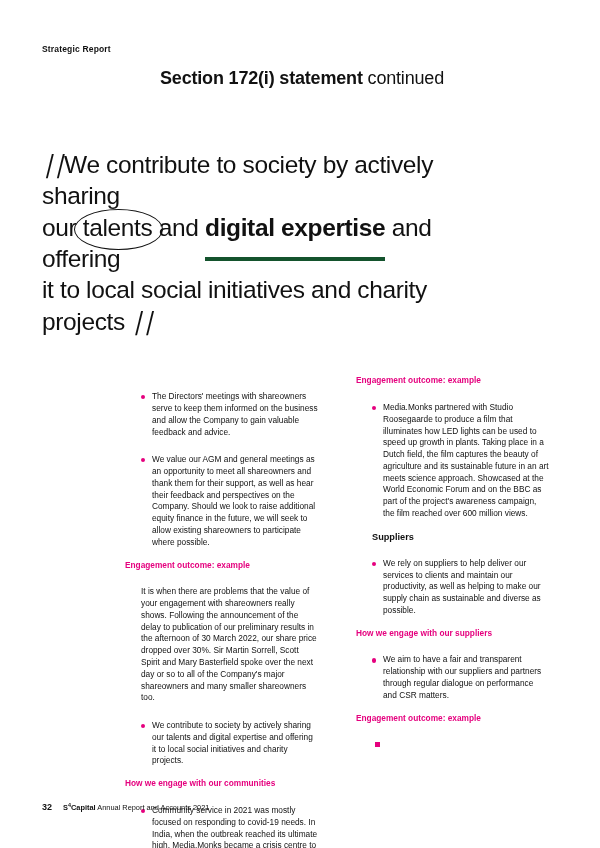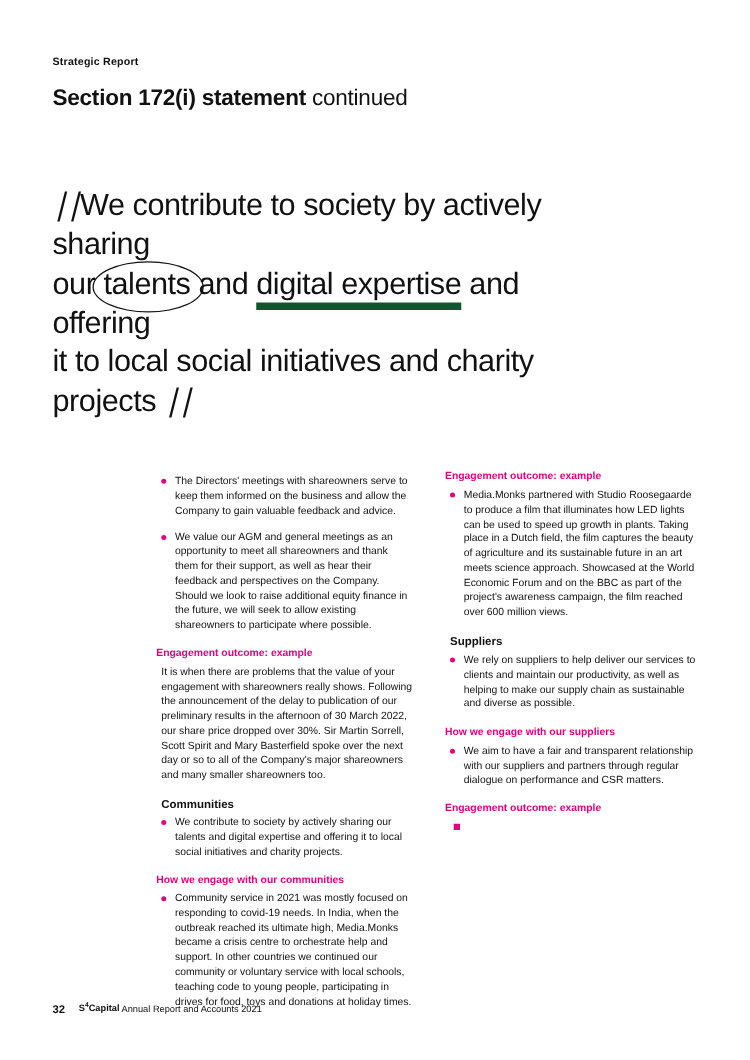--- a/index.html
+++ b/index.html
@@ -26,20 +26,21 @@
     font-size: 8.5px;
     font-weight: bold;
     letter-spacing: 0.02em;
     color: #111;
     margin: 4px 0 0 0;
   }
   .page-title {
     font-size: 18px;
     margin: 14px 0 0 0;
     letter-spacing: -0.01em;
+    text-align: right;
   }
   .page-title .bold {
     font-weight: bold;
   }
   .page-title .light {
     font-weight: normal;
   }
   .pullquote {
     margin-top: 60px;
     font-size: 24.5px;
@@ -48,23 +49,23 @@
     font-weight: 400;
     color: #111;
     max-width: 520px;
   }
   .pullquote .qmark {
     font-weight: 400;
     letter-spacing: -0.05em;
     font-style: italic;
   }
   .pullquote .underline {
-    font-weight: normal;
-    border-bottom: 6px solid #14532d;
-    padding-bottom: 1px;
+    font-weight: bold;
+    border-bottom: 4px solid #14532d;
+    padding-bottom: 16px;
   }
   .ellipse-wrap {
     position: relative;
     display: inline-block;
     text-align: right;
   }
   .ellipse-wrap .ellipse {
     position: absolute;
     left: -9px;
     top: -3px;
@@ -78,21 +79,21 @@
     margin-top: 38px;
     margin-left: 83px;
     display: flex;
     gap: 22px;
     width: 440px;
   }
   .col {
     width: 209px;
   }
   p, li, h3, h4 {
-    margin: 4px;
+    margin: 16px;
   }
   ul.bullets {
     list-style: none;
     margin: 0;
     padding: 0;
   }
   ul.bullets li {
     position: relative;
     padding-left: 11px;
     font-size: 8.3px;
@@ -186,21 +187,20 @@
 
     <div class="col">
       <ul class="bullets">
         <li>The Directors' meetings with shareowners serve to keep them informed on the business and allow the Company to gain valuable feedback and advice.</li>
         <li>We value our AGM and general meetings as an opportunity to meet all shareowners and thank them for their support, as well as hear their feedback and perspectives on the Company. Should we look to raise additional equity finance in the future, we will seek to allow existing shareowners to participate where possible.</li>
       </ul>
 
       <div class="sub-head">Engagement outcome: example</div>
       <p class="para">It is when there are problems that the value of your engagement with shareowners really shows. Following the announcement of the delay to publication of our preliminary results in the afternoon of 30 March 2022, our share price dropped over 30%. Sir Martin Sorrell, Scott Spirit and Mary Basterfield spoke over the next day or so to all of the Company's major shareowners and many smaller shareowners too.</p>
 
-      <h3 class="section-head">Communities</h3>
       <ul class="bullets">
         <li>We contribute to society by actively sharing our talents and digital expertise and offering it to local social initiatives and charity projects.</li>
       </ul>
 
       <div class="sub-head">How we engage with our communities</div>
       <ul class="bullets">
         <li>Community service in 2021 was mostly focused on responding to covid-19 needs. In India, when the outbreak reached its ultimate high, Media.Monks became a crisis centre to orchestrate help and support. In other countries we continued our community or voluntary service with local schools, teaching code to young people, participating in drives for food, toys and donations at holiday times.</li>
       </ul>
     </div>
 

